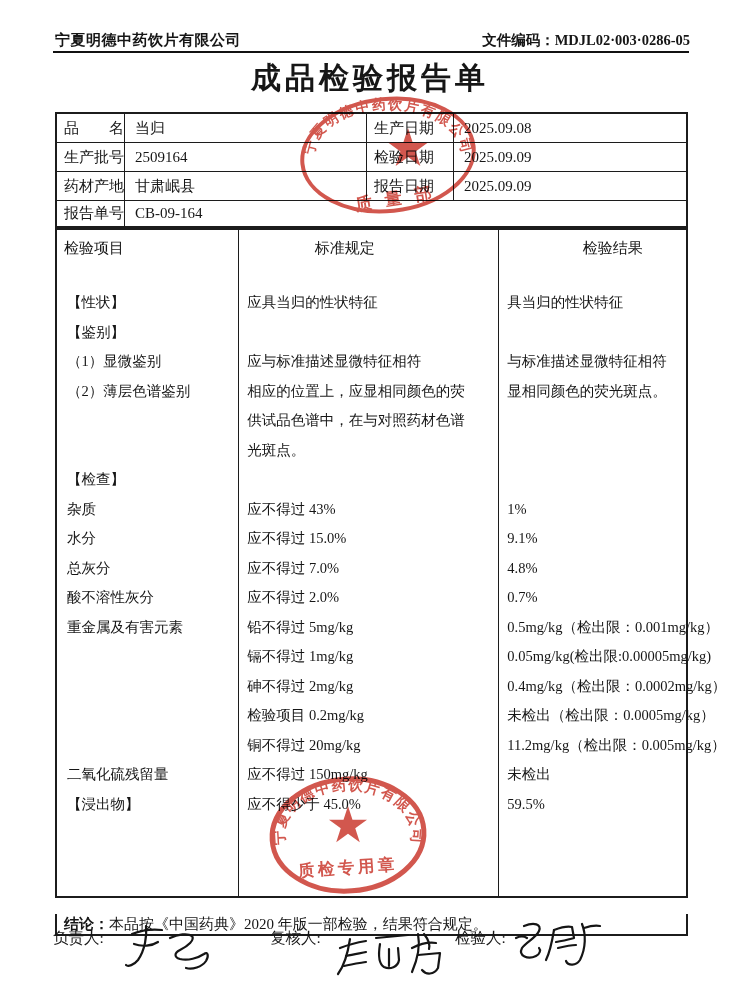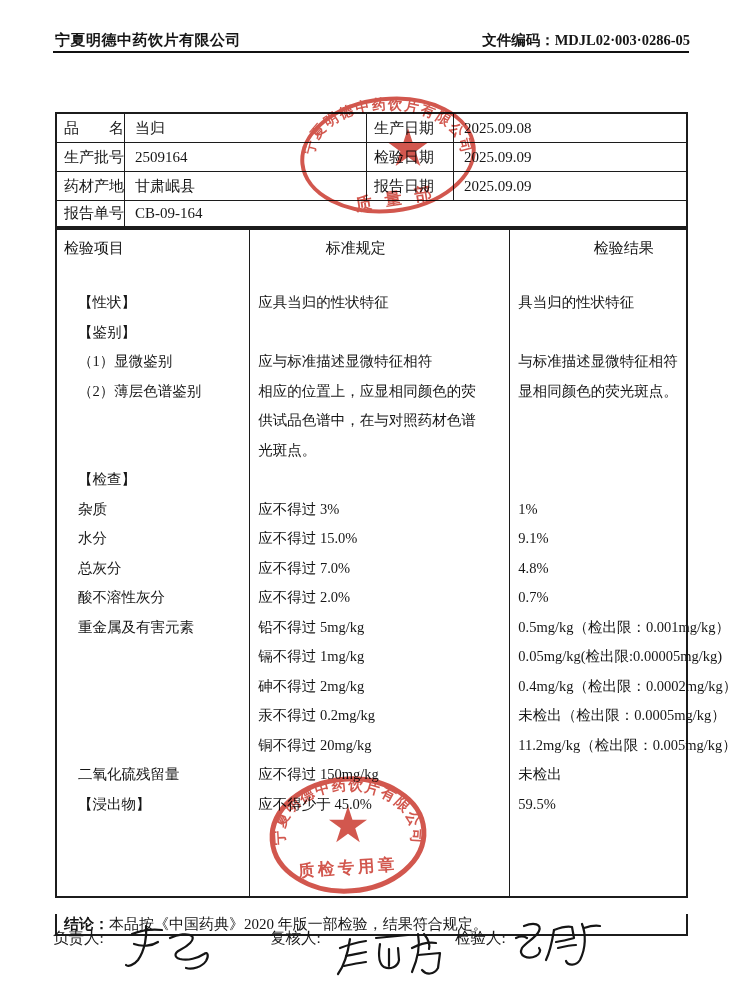--- a/index.html
+++ b/index.html
@@ -25,21 +25,21 @@
   
   .spec{position:absolute;left:55px;top:228px;width:633px;height:670px;border:2px solid #1c1c1c;display:flex;gap:48px;}
   .scol{height:100%;}
   .scol.c0{width:206px;}
   .scol.c1{width:212px;border-left:1px solid #1c1c1c;}
   .scol.c2{flex:1;border-left:1px solid #1c1c1c;}
   .scol-header{height:58px;padding-top:9px;font-size:15px;}
   .scol.c0 .scol-header{padding-left:7px;}
   .scol.c1 .scol-header,.scol.c2 .scol-header{text-align:center;}
   .sline{height:29.5px;line-height:29.5px;font-size:14.5px;white-space:nowrap;padding-left:8px;}
-  .scol.c0 .sline{padding-left:21px;}
+  .scol.c0 .sline{padding-left:10px;}
   
   .conclusion{position:absolute;left:55px;top:898px;width:633px;height:22px;border:2px solid #1c1c1c;border-top:none;
               display:flex;align-items:center;padding-left:7px;font-size:15px;white-space:nowrap;margin-top:16px;}
   .conclusion .lbl{font-weight:bold;}
   
   .sig-label{position:absolute;top:928px;font-size:15.5px;white-space:nowrap;}
   .sig-label.s1{left:53px;}
   .sig-label.s2{left:270px;}
   .sig-label.s3{left:455px;}
   .sig-svg{position:absolute;}
@@ -49,20 +49,21 @@
   .stamp text{font-family:"Liberation Serif","DejaVu Serif",serif;font-weight:bold;}
 </style>
 </head>
 <body>
 
 <div class="page">
 
   <div class="hdr-company">宁夏明德中药饮片有限公司</div>
   <div class="hdr-code">文件编码：MDJL02·003·0286-05</div>
   <div class="hdr-rule"></div>
+  <div class="doc-title">成品检验报告单</div>
 
   <div class="info">
     <div class="ic">品　　名</div>
     <div class="ic val">当归</div>
     <div class="ic">生产日期</div>
     <div class="ic val no-r">2025.09.08</div>
 
     <div class="ic">生产批号</div>
     <div class="ic val">2509164</div>
     <div class="ic">检验日期</div>
@@ -101,28 +102,28 @@
       </div>
       <div class="scol c1">
         <div class="scol-header">标准规定</div>
         <div class="sline">应具当归的性状特征</div>
         <div class="sline"></div>
         <div class="sline">应与标准描述显微特征相符</div>
         <div class="sline">相应的位置上，应显相同颜色的荧</div>
         <div class="sline">供试品色谱中，在与对照药材色谱</div>
         <div class="sline">光斑点。</div>
         <div class="sline"></div>
-        <div class="sline">应不得过 3%</div>
+        <div class="sline">应不得过 43%</div>
         <div class="sline">应不得过 15.0%</div>
         <div class="sline">应不得过 7.0%</div>
         <div class="sline">应不得过 2.0%</div>
         <div class="sline">铅不得过 5mg/kg</div>
         <div class="sline">镉不得过 1mg/kg</div>
         <div class="sline">砷不得过 2mg/kg</div>
-        <div class="sline">汞不得过 0.2mg/kg</div>
+        <div class="sline">检验项目 0.2mg/kg</div>
         <div class="sline">铜不得过 20mg/kg</div>
         <div class="sline">应不得过 150mg/kg</div>
         <div class="sline">应不得少于 45.0%</div>
       </div>
       <div class="scol c2">
         <div class="scol-header">检验结果</div>
         <div class="sline">具当归的性状特征</div>
         <div class="sline"></div>
         <div class="sline">与标准描述显微特征相符</div>
         <div class="sline">显相同颜色的荧光斑点。</div>

